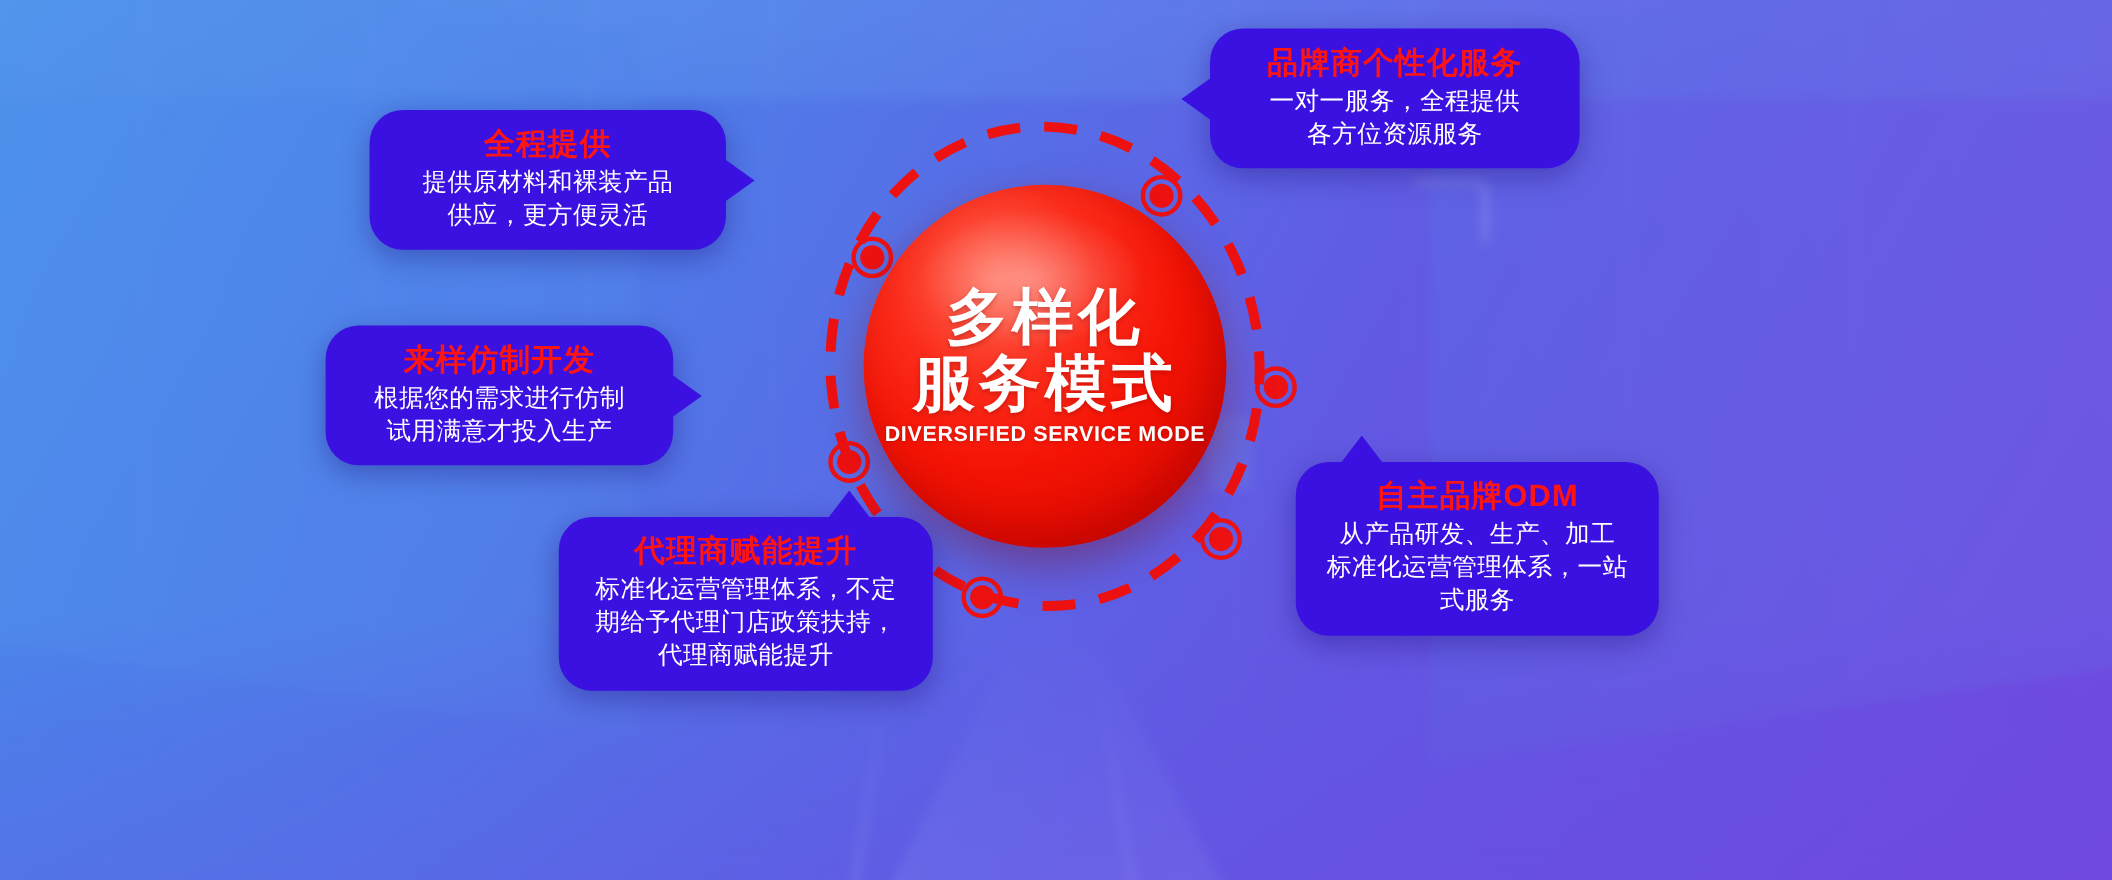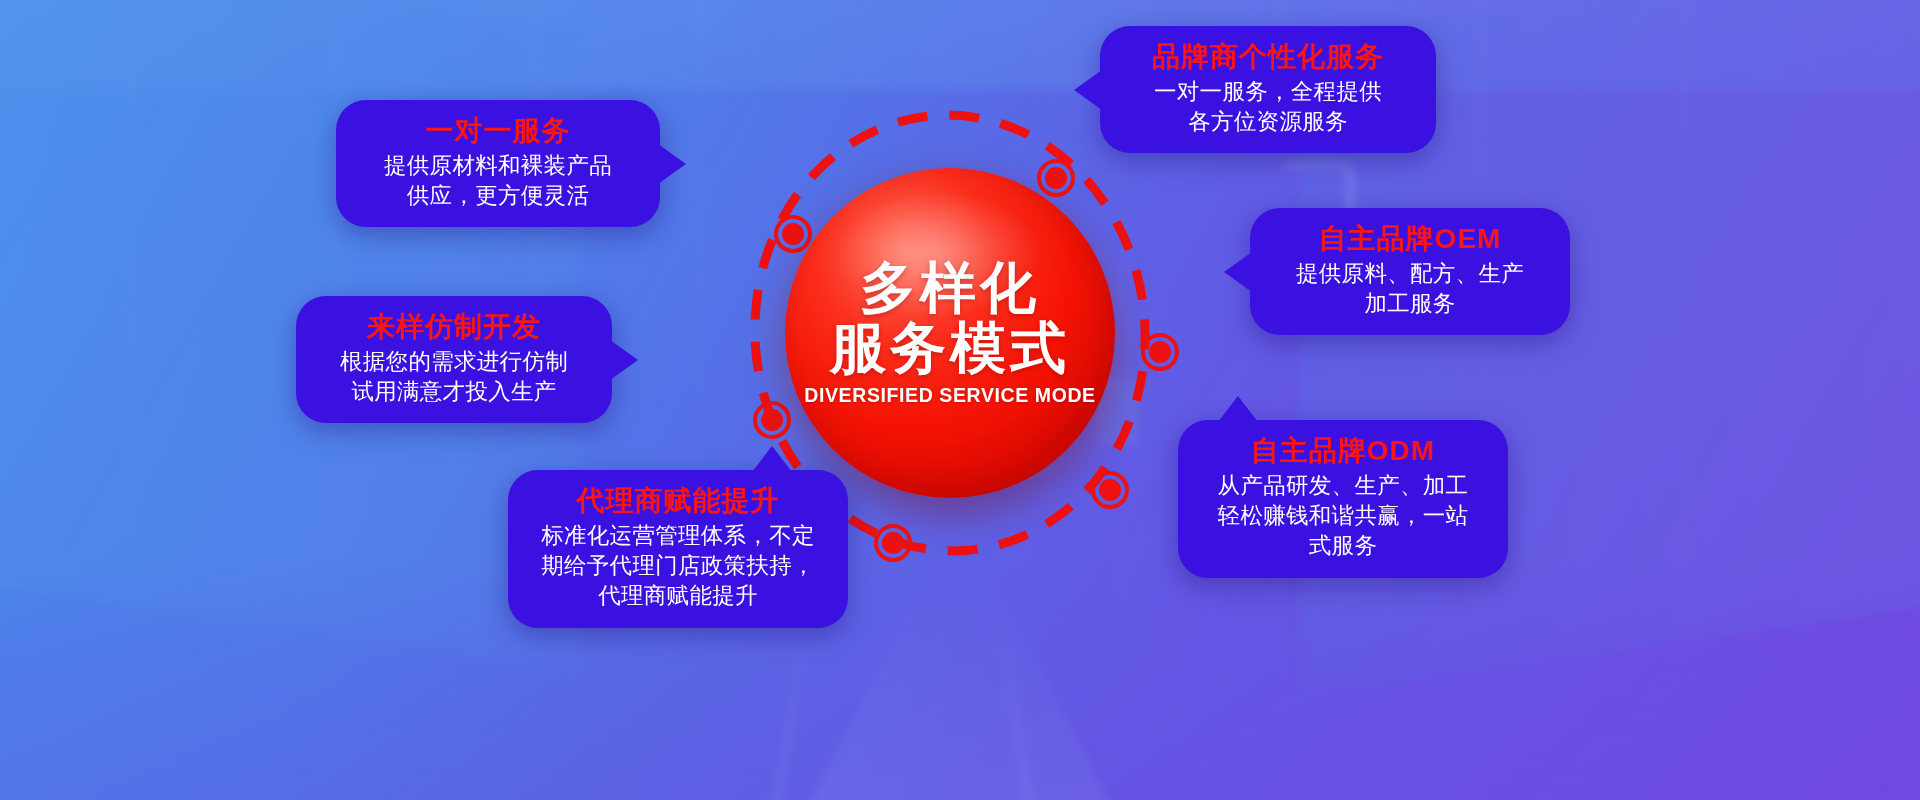--- a/index.html
+++ b/index.html
@@ -233,60 +233,52 @@
 
   <div class="sphere">
     <div class="gloss"></div>
     <div class="sphere-cn1">多样化</div>
     <div class="sphere-cn2">服务模式</div>
     <div class="sphere-en">DIVERSIFIED SERVICE MODE</div>
   </div>
 
   <div class="bubble" id="bubble-semi">
     <div class="tail right"></div>
-    <div class="btitle">一对一服务</div>
+    <div class="btitle">全程提供</div>
     <div class="bbody">
       <div>提供原材料和裸装产品</div>
       <div>供应，更方便灵活</div>
     </div>
   </div>
 
   <div class="bubble" id="bubble-brand">
     <div class="tail left"></div>
     <div class="btitle">品牌商个性化服务</div>
     <div class="bbody">
       <div>一对一服务，全程提供</div>
       <div>各方位资源服务</div>
     </div>
   </div>
 
-  <div class="bubble" id="bubble-oem">
-    <div class="tail left"></div>
-    <div class="btitle">自主品牌OEM</div>
-    <div class="bbody">
-      <div>提供原料、配方、生产</div>
-      <div>加工服务</div>
-    </div>
-  </div>
 
   <div class="bubble" id="bubble-copy">
     <div class="tail right"></div>
     <div class="btitle">来样仿制开发</div>
     <div class="bbody">
       <div>根据您的需求进行仿制</div>
       <div>试用满意才投入生产</div>
     </div>
   </div>
 
   <div class="bubble" id="bubble-odm">
     <div class="tail topleft"></div>
     <div class="btitle">自主品牌ODM</div>
     <div class="bbody">
       <div>从产品研发、生产、加工</div>
-      <div>轻松赚钱和谐共赢，一站</div>
+      <div>标准化运营管理体系，一站</div>
       <div>式服务</div>
     </div>
   </div>
 
   <div class="bubble" id="bubble-agent">
     <div class="tail topleft" style="left:auto;right:56px;"></div>
     <div class="btitle">代理商赋能提升</div>
     <div class="bbody">
       <div>标准化运营管理体系，不定</div>
       <div>期给予代理门店政策扶持，</div>

